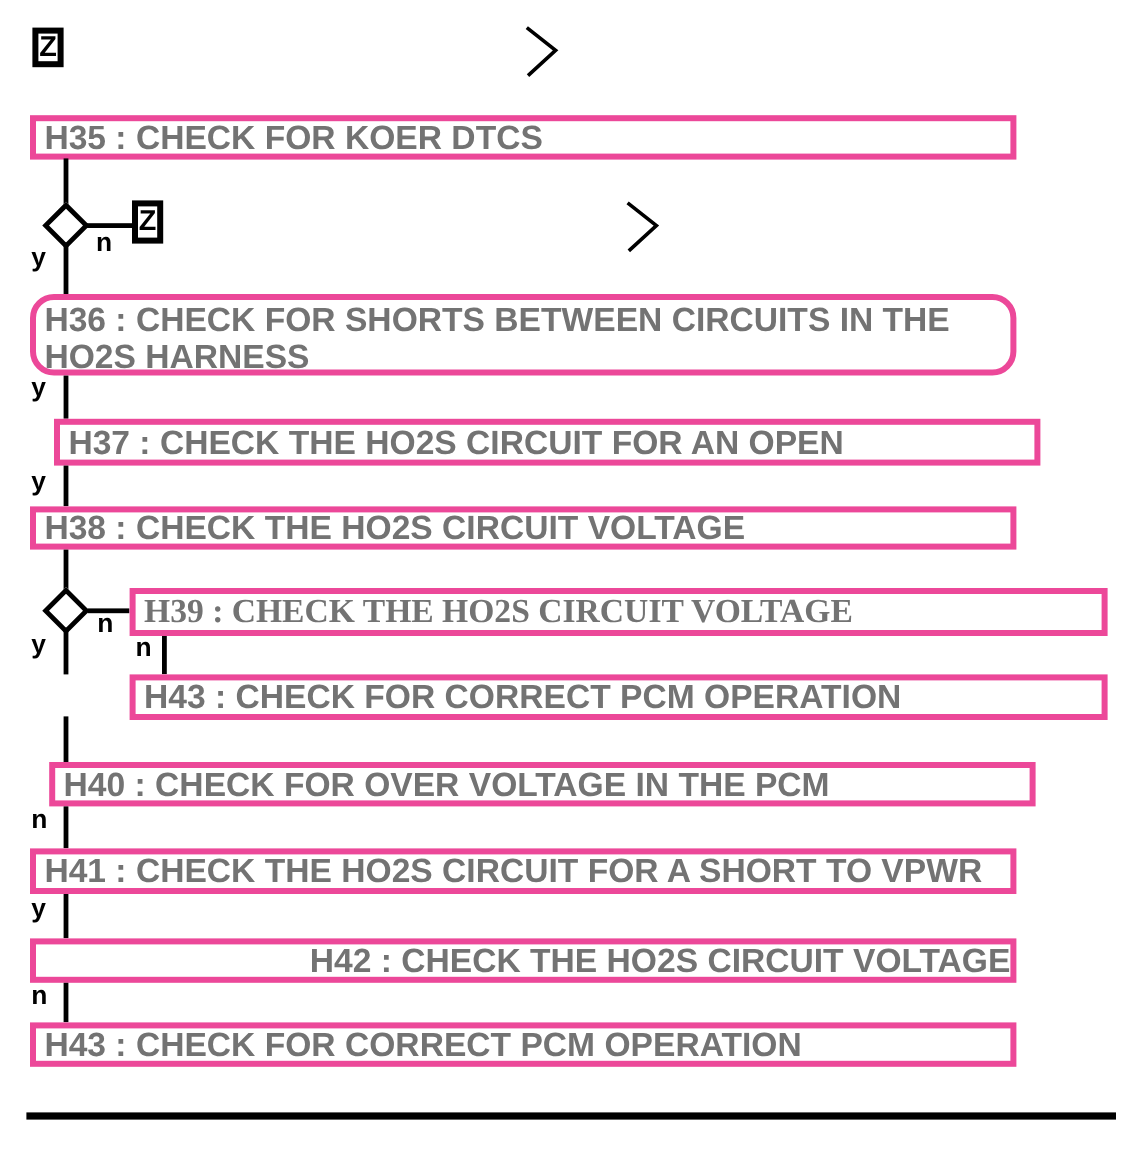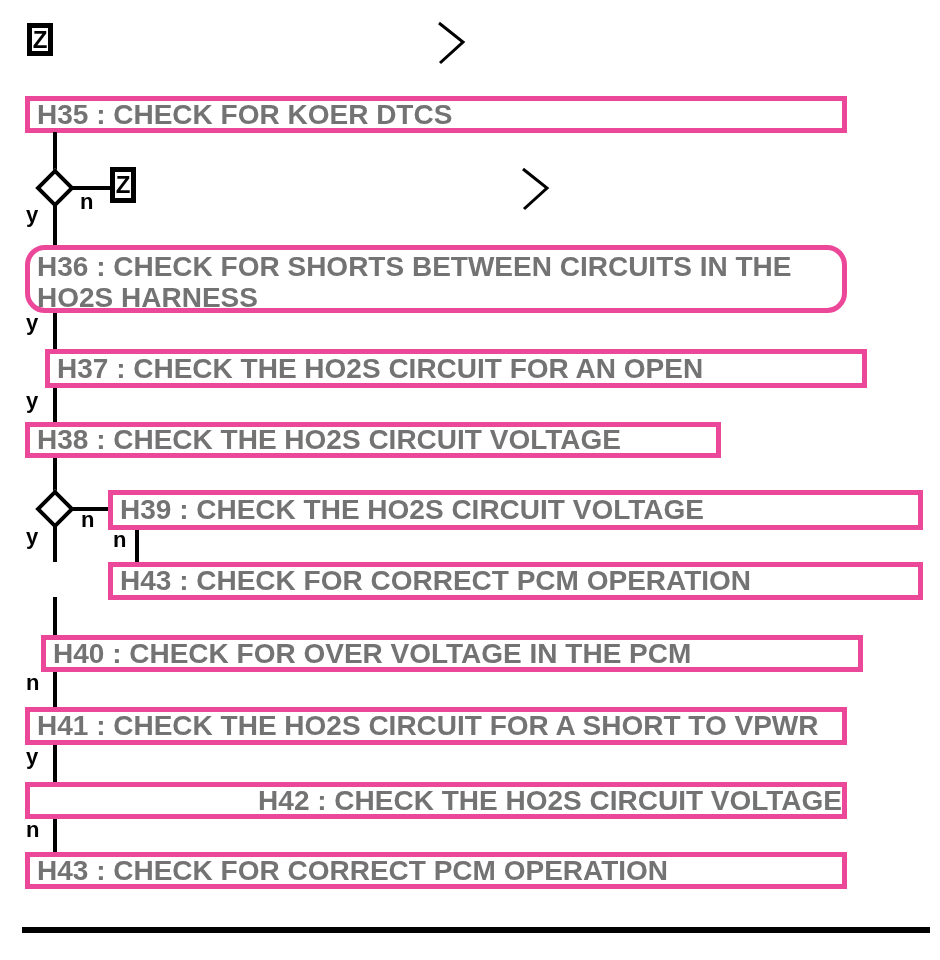--- a/index.html
+++ b/index.html
@@ -122,33 +122,33 @@
   </div>
   <div class="blabel" style="left:26px; top:312px;">y</div>
   <div class="vline" style="left:53px; top:313px; height:36px;"></div>
 
   <div class="box" style="left:25px; top:349px; width:822px; height:39px;margin-left:20px;">
     <span>H37 : CHECK THE HO2S CIRCUIT FOR AN OPEN</span>
   </div>
   <div class="blabel" style="left:26px; top:390px;">y</div>
   <div class="vline" style="left:53px; top:388px; height:34px;"></div>
 
-  <div class="box" style="left:25px; top:422px; width:696px; height:36px;">
+  <div class="box" style="left:25px; top:422px; width:822px; height:36px;">
     <span>H38 : CHECK THE HO2S CIRCUIT VOLTAGE</span>
   </div>
 
   <div class="vline" style="left:53px; top:458px; height:37px;"></div>
 
   <div class="diamond" style="left:41px; top:495px;"></div>
   <div class="blabel" style="left:26px; top:526px;">y</div>
   <div class="blabel" style="left:81px; top:509px;">n</div>
 
   <div class="hline" style="left:73px; top:507px; width:35px;"></div>
 
-  <div class="box" style="left:108px; top:490px; width:815px; height:40px;">
+  <div class="box" style="left:108px; top:490px; width:815px; height:40px;font-family:Liberation Serif, serif;">
     <span>H39 : CHECK THE HO2S CIRCUIT VOLTAGE</span>
   </div>
   <div class="blabel" style="left:113px; top:529px;">n</div>
   <div class="vline" style="left:135px; top:530px; height:32px;"></div>
 
   <div class="box" style="left:108px; top:562px; width:815px; height:38px;">
     <span>H43 : CHECK FOR CORRECT PCM OPERATION</span>
   </div>
 
   <div class="vline" style="left:53px; top:523px; height:39px;"></div>

